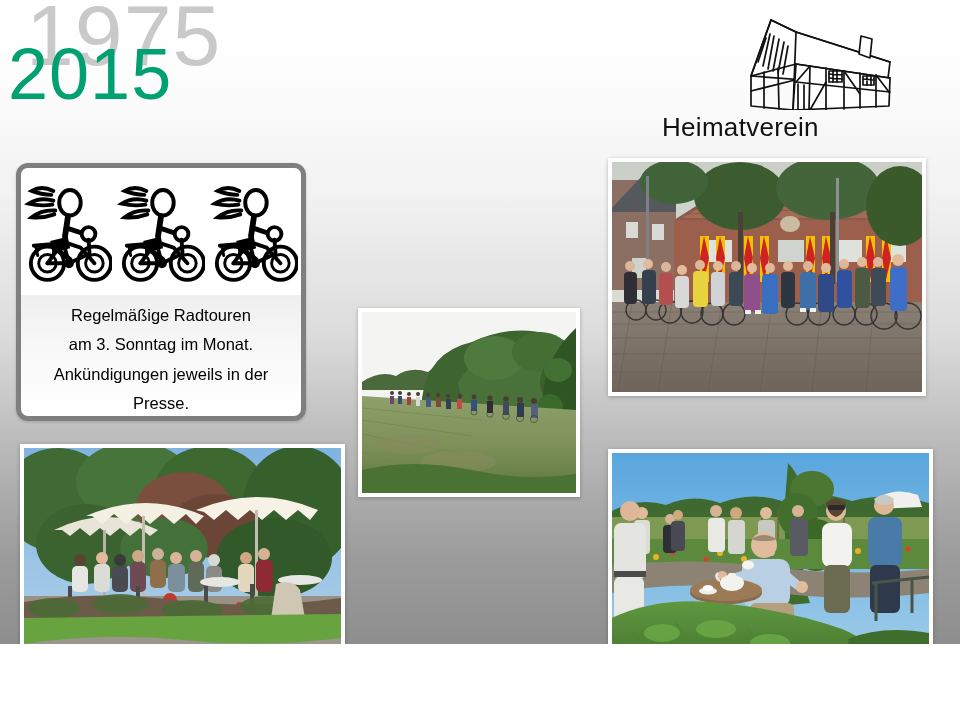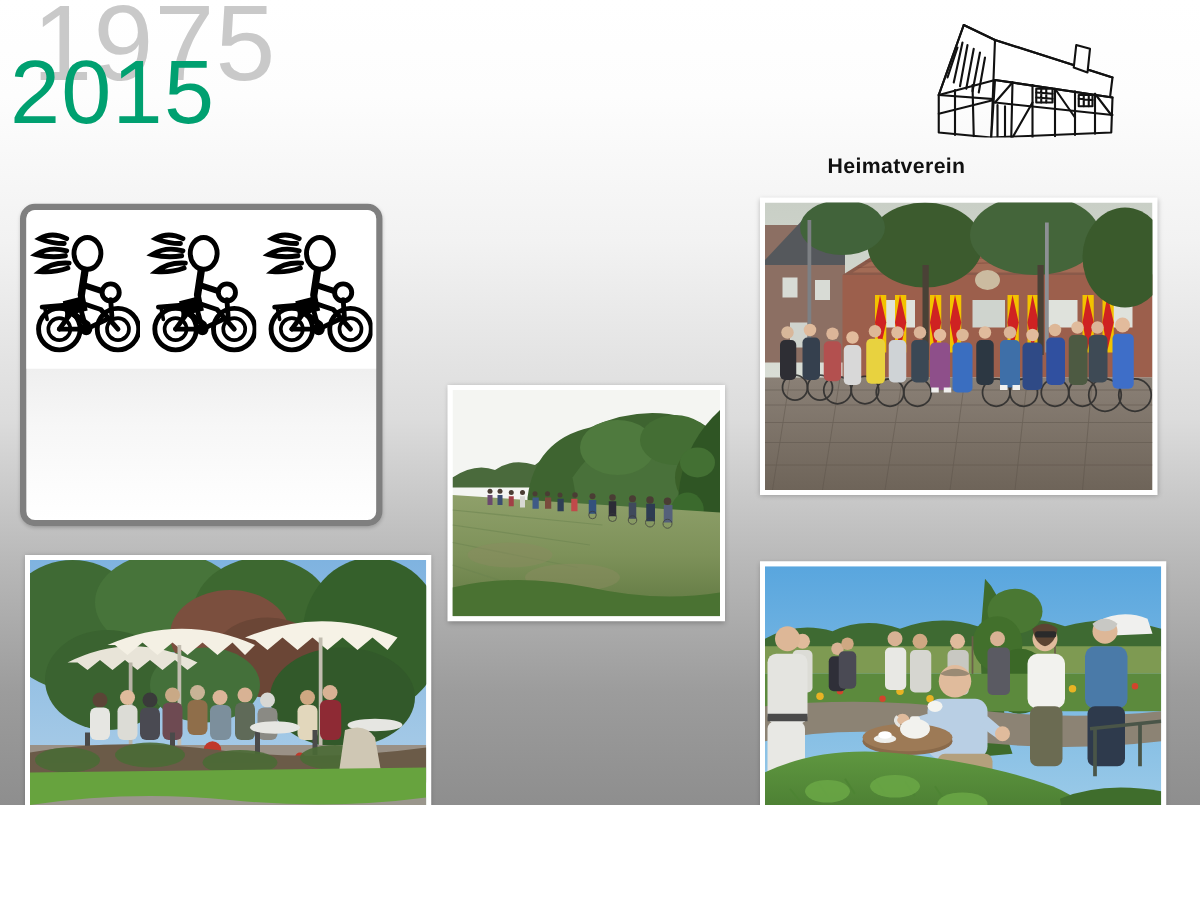--- a/index.html
+++ b/index.html
@@ -76,22 +76,22 @@
     width: 170px;
     height: 96px;
   }
   .logo-text {
     position: absolute;
     left: 0;
     bottom: 2px;
     width: 260px;
     color: #111111;
     font-family: "Liberation Sans", sans-serif;
-    font-size: 17px;
-    font-weight: 700;
+    font-size: 26px;
+    font-weight: 400;
     line-height: 1.22;
     letter-spacing: 0.3px;
   }
   .logo-line1 { display: block; text-align: left;  padding-left: 14px; }
   .logo-line2 { display: block; text-align: left;  padding-left: 90px; }
 
   
   .info-card {
     position: absolute;
     left: 16px;
@@ -274,20 +274,26 @@
           <circle cx="72" cy="88" r="9" stroke-width="3" fill="none"></circle>
           <path d="M24 88 L40 66 L58 72 L72 88" stroke-width="4"></path>
           <path d="M40 66 L46 88 L24 88" stroke-width="4"></path>
           <path d="M46 88 L63 80" stroke-width="4"></path>
           <path d="M10 70 L34 68" stroke-width="4"></path>
           <path d="M12 70 L14 80 M32 68 L30 78" stroke-width="3"></path>
           <circle cx="46" cy="88" r="5" fill="#000" stroke="none"></circle>
         </g>
       </svg>
     </div>
+    <div class="card-text">
+      <span>Regelmäßige Radtouren</span>
+      <span>am 3. Sonntag im Monat.</span>
+      <span>Ankündigungen jeweils in der</span>
+      <span>Presse.</span>
+    </div>
   </div>
 
   <div class="photo" id="photo-group">
     <svg viewBox="0 0 310 230" preserveAspectRatio="none" xmlns="http://www.w3.org/2000/svg">
       <defs>
         <linearGradient id="gSkyG" x1="0" y1="0" x2="0" y2="1">
           <stop offset="0" stop-color="#c9cfc6"></stop>
             <stop offset="1" stop-color="#e3e6df"></stop>
         </linearGradient>
         <linearGradient id="gPave" x1="0" y1="0" x2="0" y2="1">

